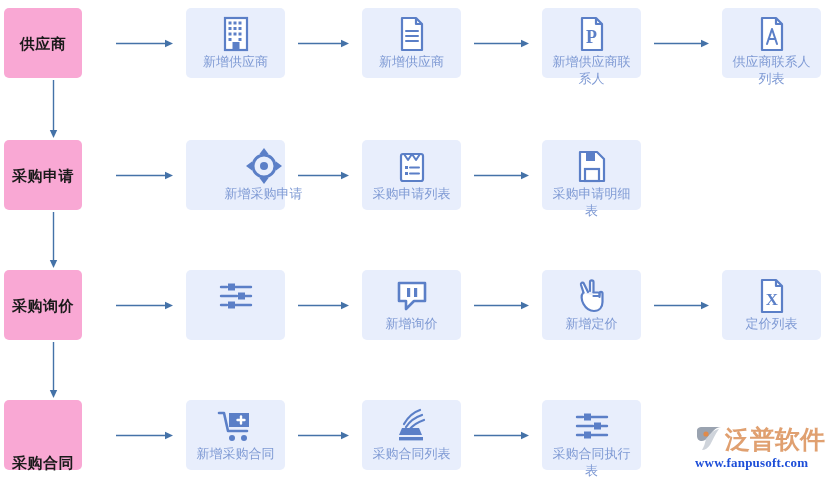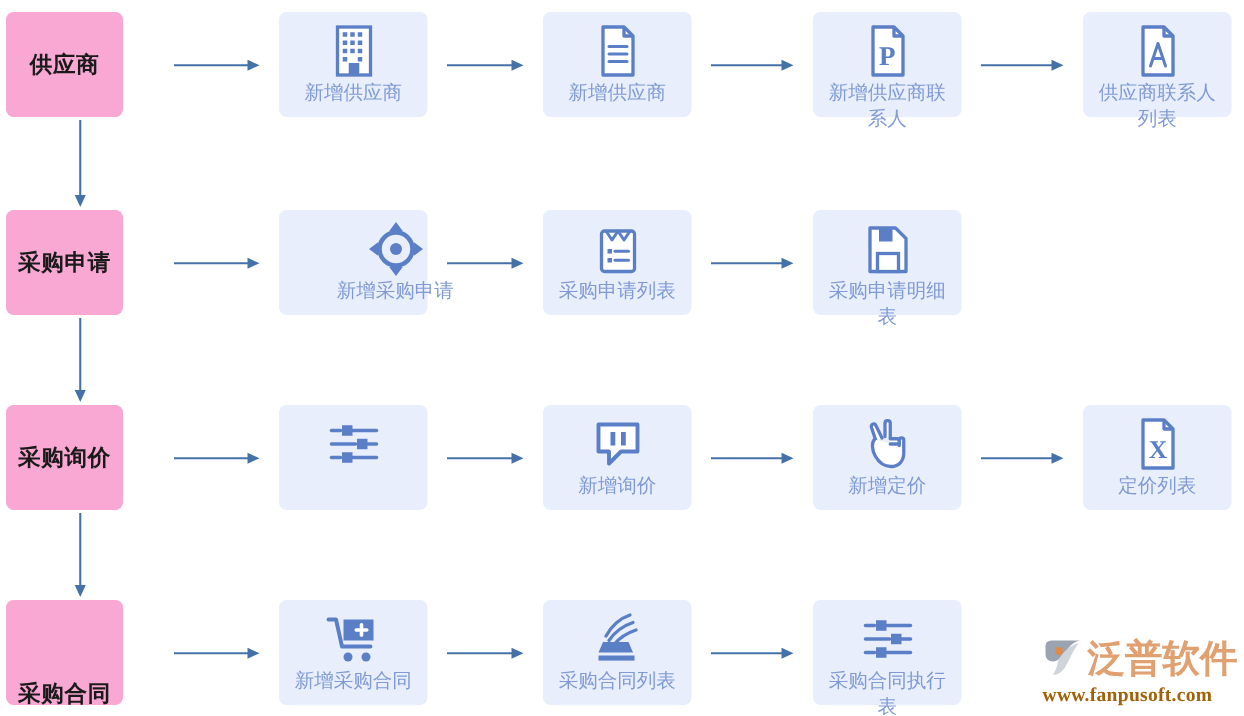--- a/index.html
+++ b/index.html
@@ -106,21 +106,21 @@
     font-weight: bold;
     color: #e0a070;
     letter-spacing: 0px;
     line-height: 28px;
     margin-left: 1px;
   }
   .logo-url {
     font-family: "Liberation Serif", "DejaVu Serif", serif;
     font-size: 13px;
     font-weight: bold;
-    color: #a16207;
+    color: #1d4ed8;
     letter-spacing: 0.2px;
     margin-top: 1px;
     margin-left: 1px;
   }
 </style>
 </head>
 <body>
 
 <div id="canvas">
     <div class="cat-box" style="left: 4px; top: 8px;">

